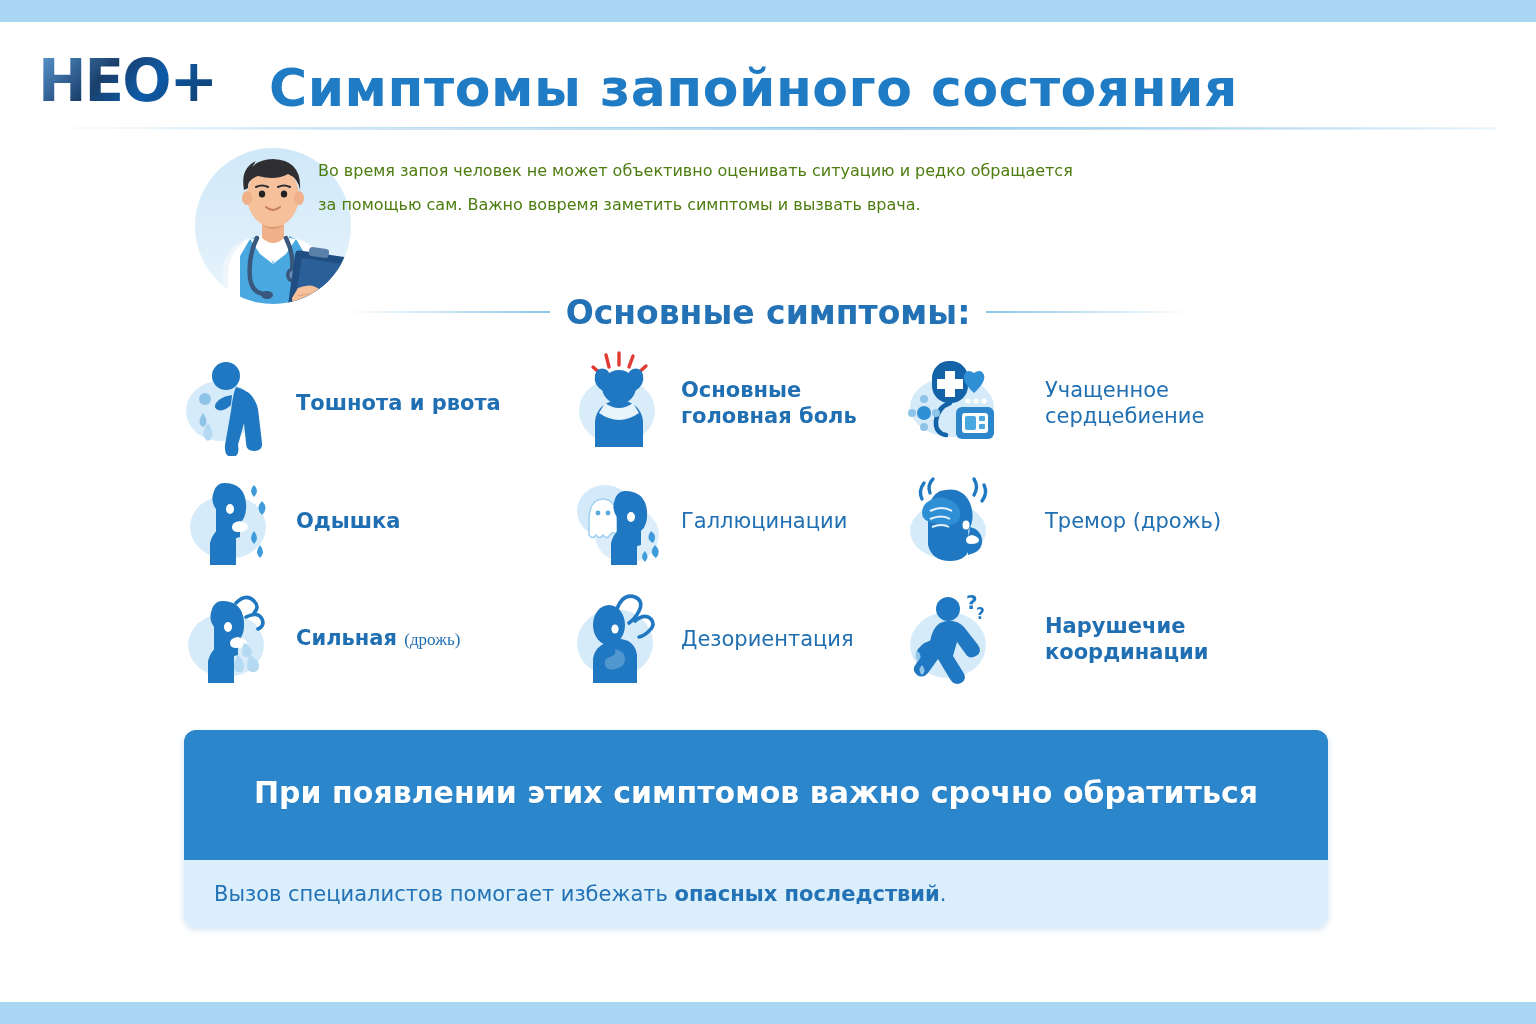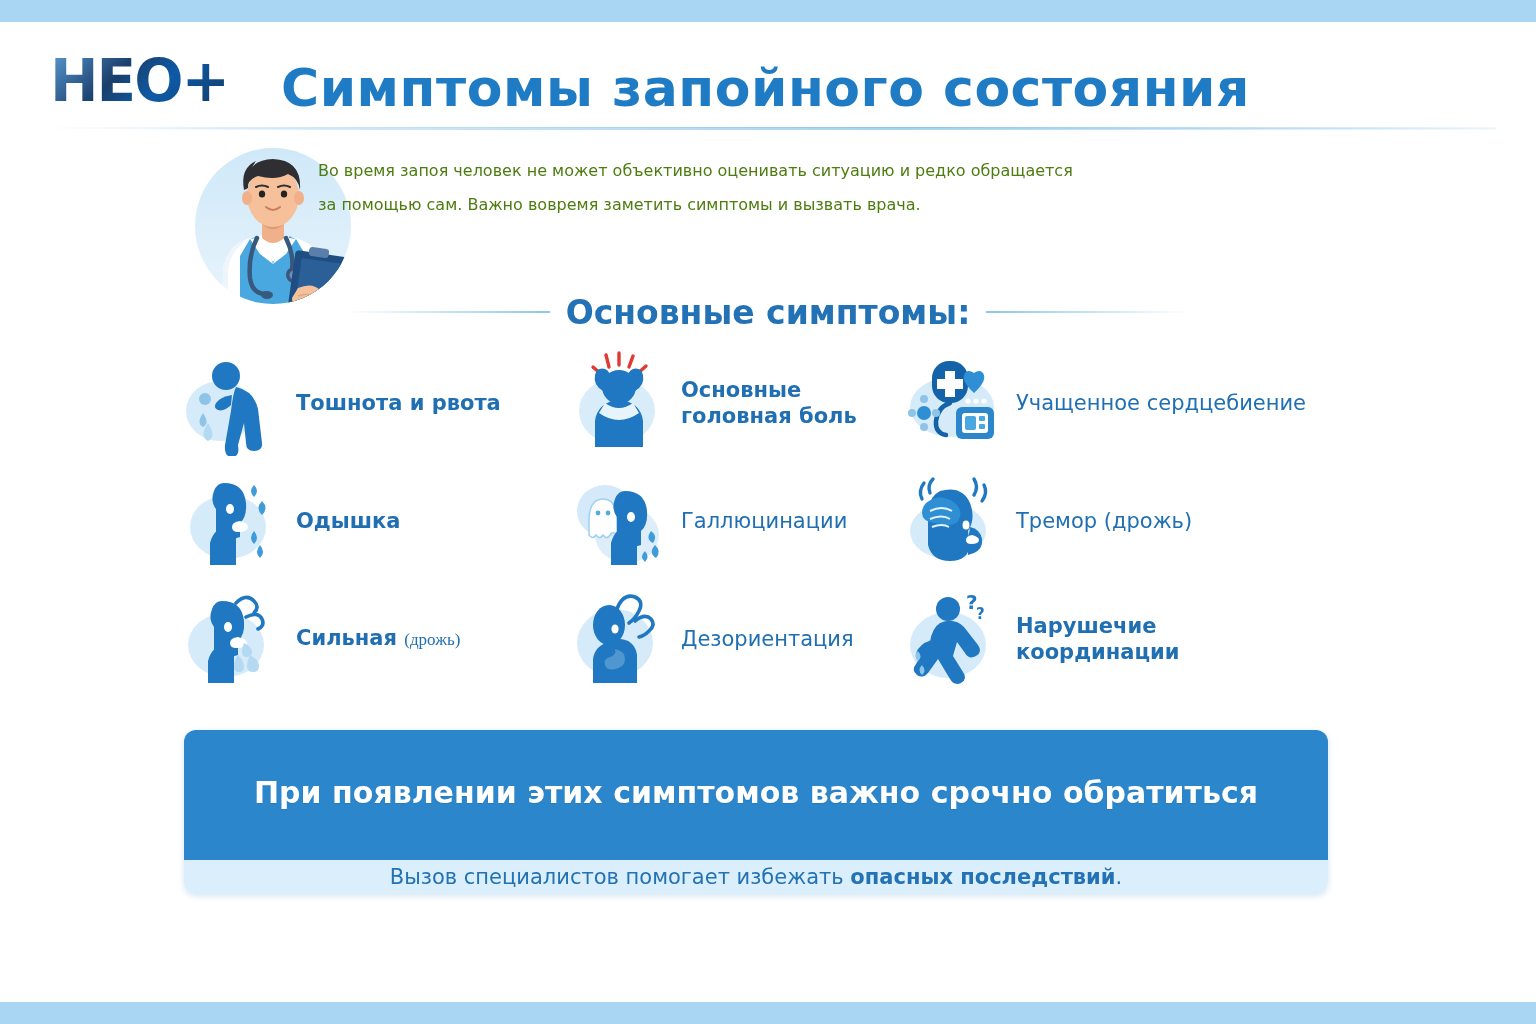--- a/index.html
+++ b/index.html
@@ -12,21 +12,21 @@
     position:relative;
   }
   .page{position:absolute;inset:0;background:#ffffff;}
 
   
   .band{position:absolute;left:0;right:0;height:22px;background:#a9d6f2;}
   .band.top{top:0;}
   .band.bottom{bottom:0;}
 
   
-  .header{position:absolute;left:16px;right:0;top:22px;height:106px;}
+  .header{position:absolute;left:4px;right:0;top:22px;height:106px;}
   .logo{
     position:absolute;left:34px;top:30px;
     font-size:58px;font-weight:bold;letter-spacing:-2px;
     font-family:"DejaVu Sans",sans-serif;
     line-height:1;
     background:linear-gradient(135deg,#5b9bd5 0%,#1a3f6b 38%,#0e5aa7 62%,#123a63 100%);
     -webkit-background-clip:text;background-clip:text;
     color:transparent;-webkit-text-fill-color:transparent;
     white-space:nowrap;
   }
@@ -72,21 +72,21 @@
 
   
   .grid{position:absolute;left:180px;top:344px;width:1150px;height:360px;}
   .row{position:absolute;left:0;right:0;height:118px;}
   .row.r1{top:0;}
   .row.r2{top:118px;}
   .row.r3{top:236px;}
   .cell{position:absolute;display:flex;align-items:center;height:118px;}
   .cell.c1{left:0;width:390px;}
   .cell.c2{left:385px;width:340px;}
-  .cell.c3{left:720px;width:430px;}
+  .cell.c3{left:720px;width:430px;gap:29px;}
   .ico{width:108px;height:105px;flex:0 0 108px;position:relative;}
   .ico svg{display:block;width:108px;height:105px;}
   .lbl{
     font-size:21px;font-weight:bold;color:#1f6fb2;line-height:26px;
     font-family:"DejaVu Sans",sans-serif;margin-left:8px;
   }
   .lbl.normal{font-weight:normal;}
   .lbl .thin{font-weight:normal;font-size:17px;font-family:Liberation Serif, serif;}
 
   
@@ -99,21 +99,21 @@
     background:#2b86cc;
     padding:26px 40px 30px;
     text-align:center;
   }
   .callout-main p{
     margin:15px;color:#ffffff;font-size:30px;font-weight:bold;line-height:44px;
     font-family:"DejaVu Sans",sans-serif;
     text-shadow:0 1px 1px rgba(0,0,0,.08);
   }
   .callout-foot{
-    background:#dbeefb;padding:3px 30px;text-align:center;
+    background:#dbeefb;padding:20px 30px;
   }
   .callout-foot p{
     margin:0;color:#2272b5;font-size:21px;line-height:28px;font-weight:normal;
     font-family:"DejaVu Sans",sans-serif;
   }
   .callout-foot b{font-weight:bold;}
 </style>
 </head>
 <body>
 

